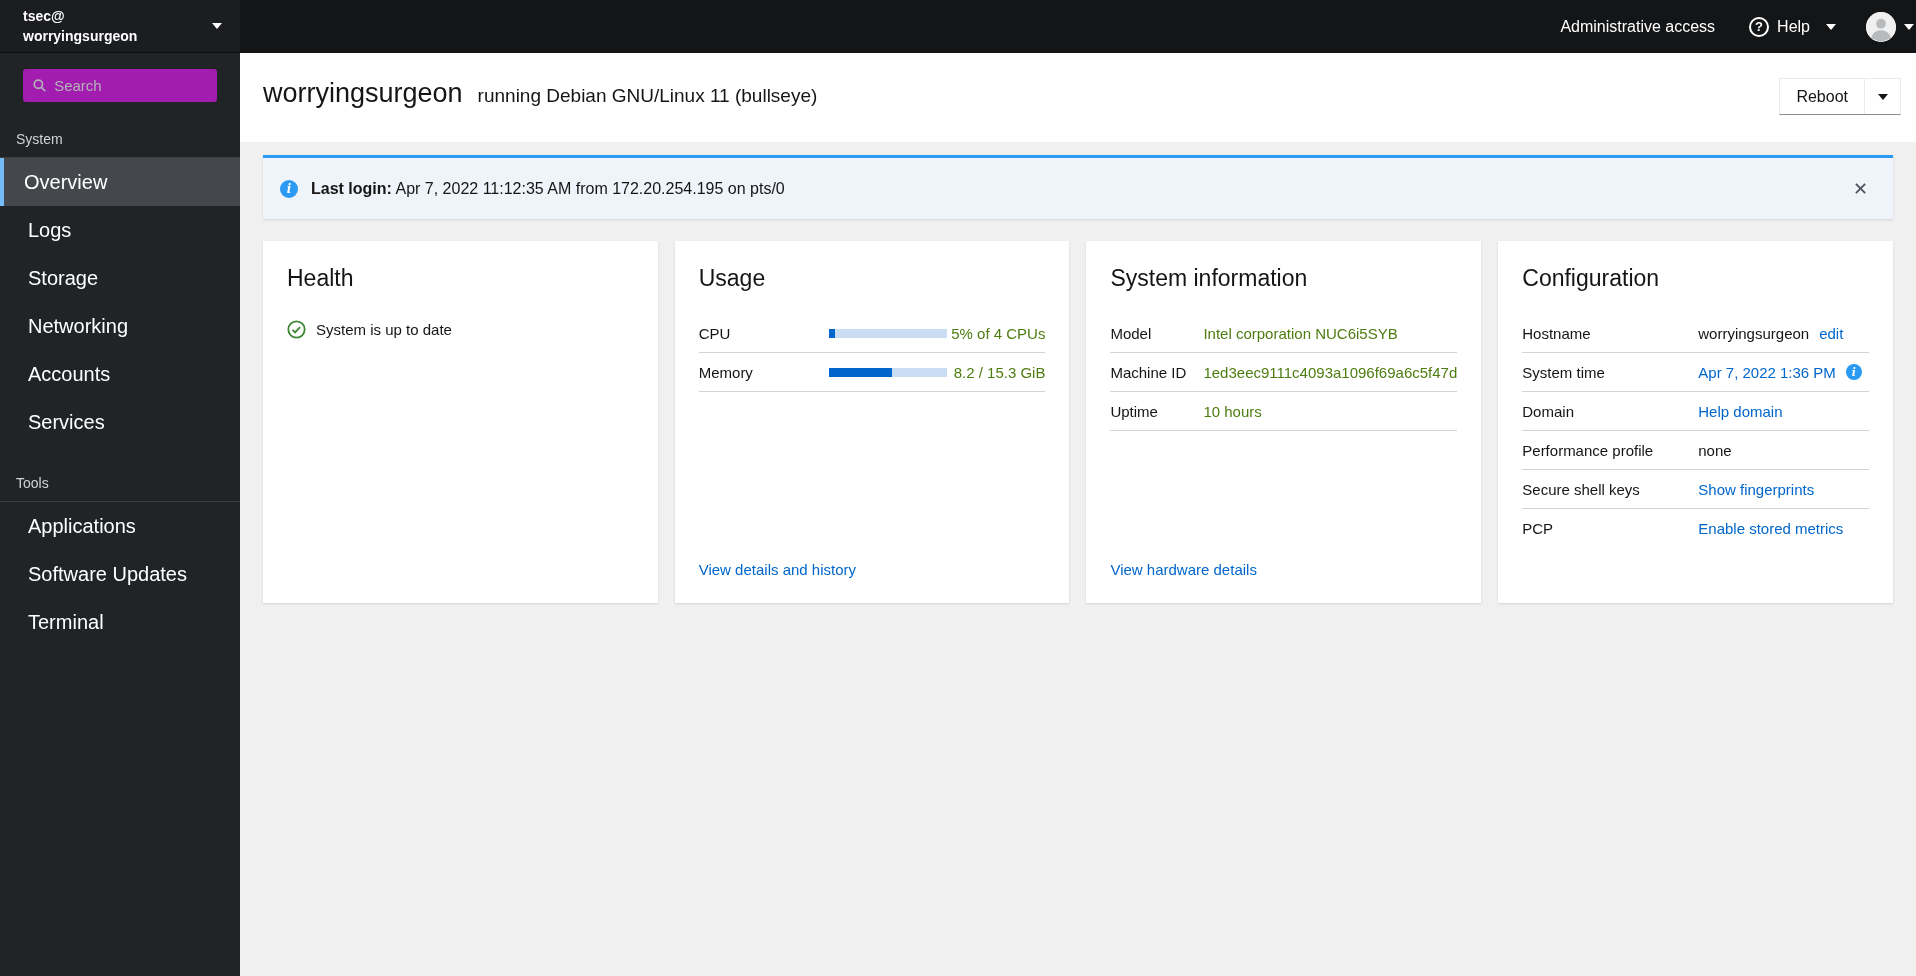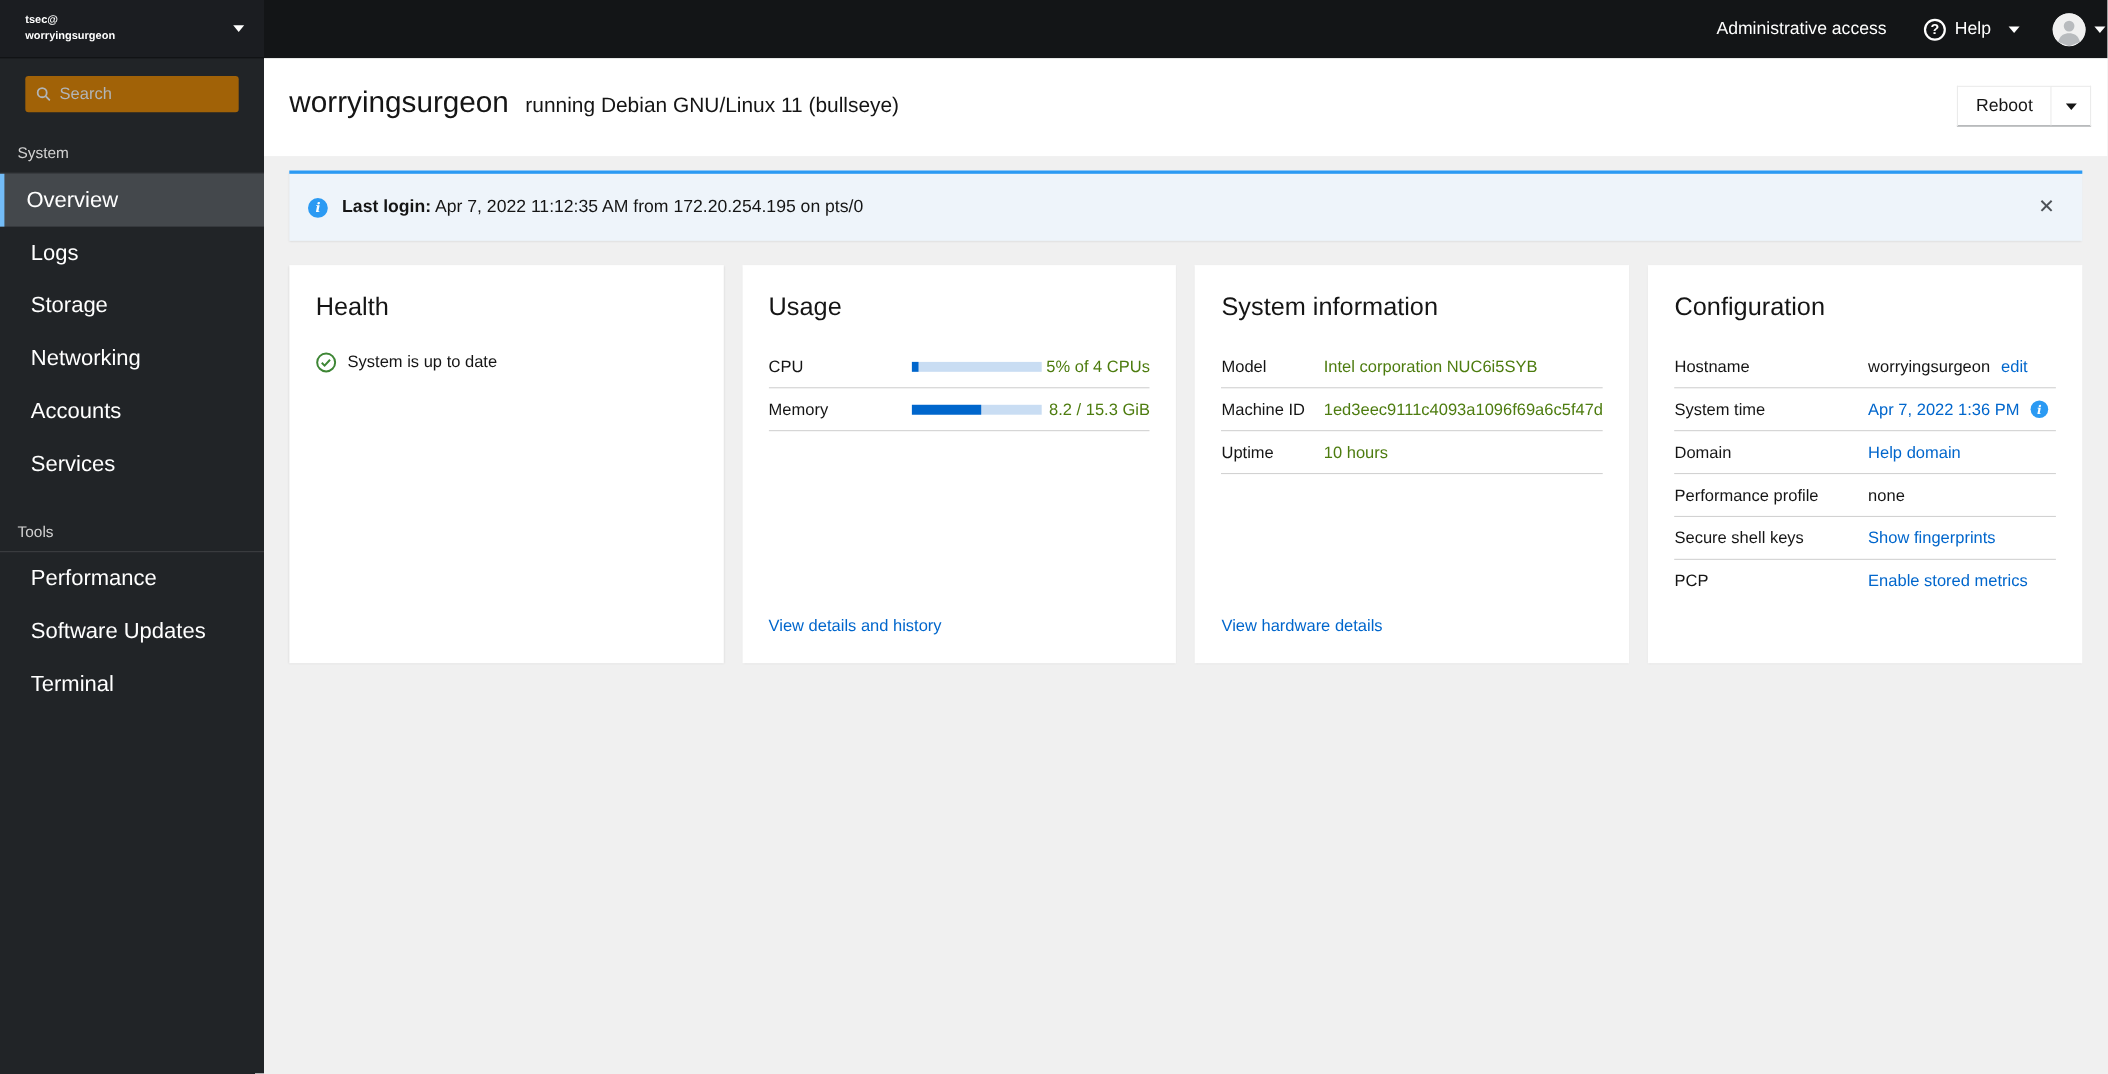--- a/index.html
+++ b/index.html
@@ -13,26 +13,26 @@
 
   
   .sidebar {
     width: 240px; min-width: 240px; height: 100%;
     background: #212427; display: flex; flex-direction: column;
   }
   .sidebar-header {
     height: 53px; background: #1b1d21; border-bottom: 1px solid rgba(0,0,0,0.45);
     display: flex; align-items: center; padding: 0 18px 0 23px; cursor: pointer;
   }
-  .account-lines { flex: 1; color: #fff; font-size: 10px; font-weight: 700; line-height: 1.45; }
+  .account-lines { flex: 1; color: #fff; font-size: 14px; font-weight: 700; line-height: 1.45; }
   .caret { width: 0; height: 0; border-left: 5px solid transparent; border-right: 5px solid transparent; border-top: 6px solid currentColor; display: inline-block; }
   .sidebar-header .caret { color: #fff; }
 
   .sidebar-search {
-    margin: 16px 23px 0 23px; height: 33px; background: #a16207; border-radius: 3px;
+    margin: 16px 23px 0 23px; height: 33px; background: #a21caf; border-radius: 3px;
     display: flex; align-items: center; padding: 0 10px;
   }
   .sidebar-search input {
     background: transparent; border: none; outline: none; color: #e0e0e0;
     font-size: 15px; font-family: inherit; width: 100%; margin-left: 8px;
   }
   .sidebar-search input::placeholder { color: #b2b5b8; opacity: 1; }
 
   .nav-section { margin-top: 29px; }
   .nav-section + .nav-section { }
@@ -157,21 +157,21 @@
         <div class="nav-section-title">System</div>
         <div class="nav-item active">Overview</div>
         <div class="nav-item">Logs</div>
         <div class="nav-item">Storage</div>
         <div class="nav-item">Networking</div>
         <div class="nav-item">Accounts</div>
         <div class="nav-item">Services</div>
       </div>
       <div class="nav-section">
         <div class="nav-section-title">Tools</div>
-        <div class="nav-item">Performance</div>
+        <div class="nav-item">Applications</div>
         <div class="nav-item">Software Updates</div>
         <div class="nav-item">Terminal</div>
       </div>
     </nav>
   </aside>
 
   <div class="main">
 
     <header class="masthead">
       <span class="masthead-item admin-access">Administrative access</span>

